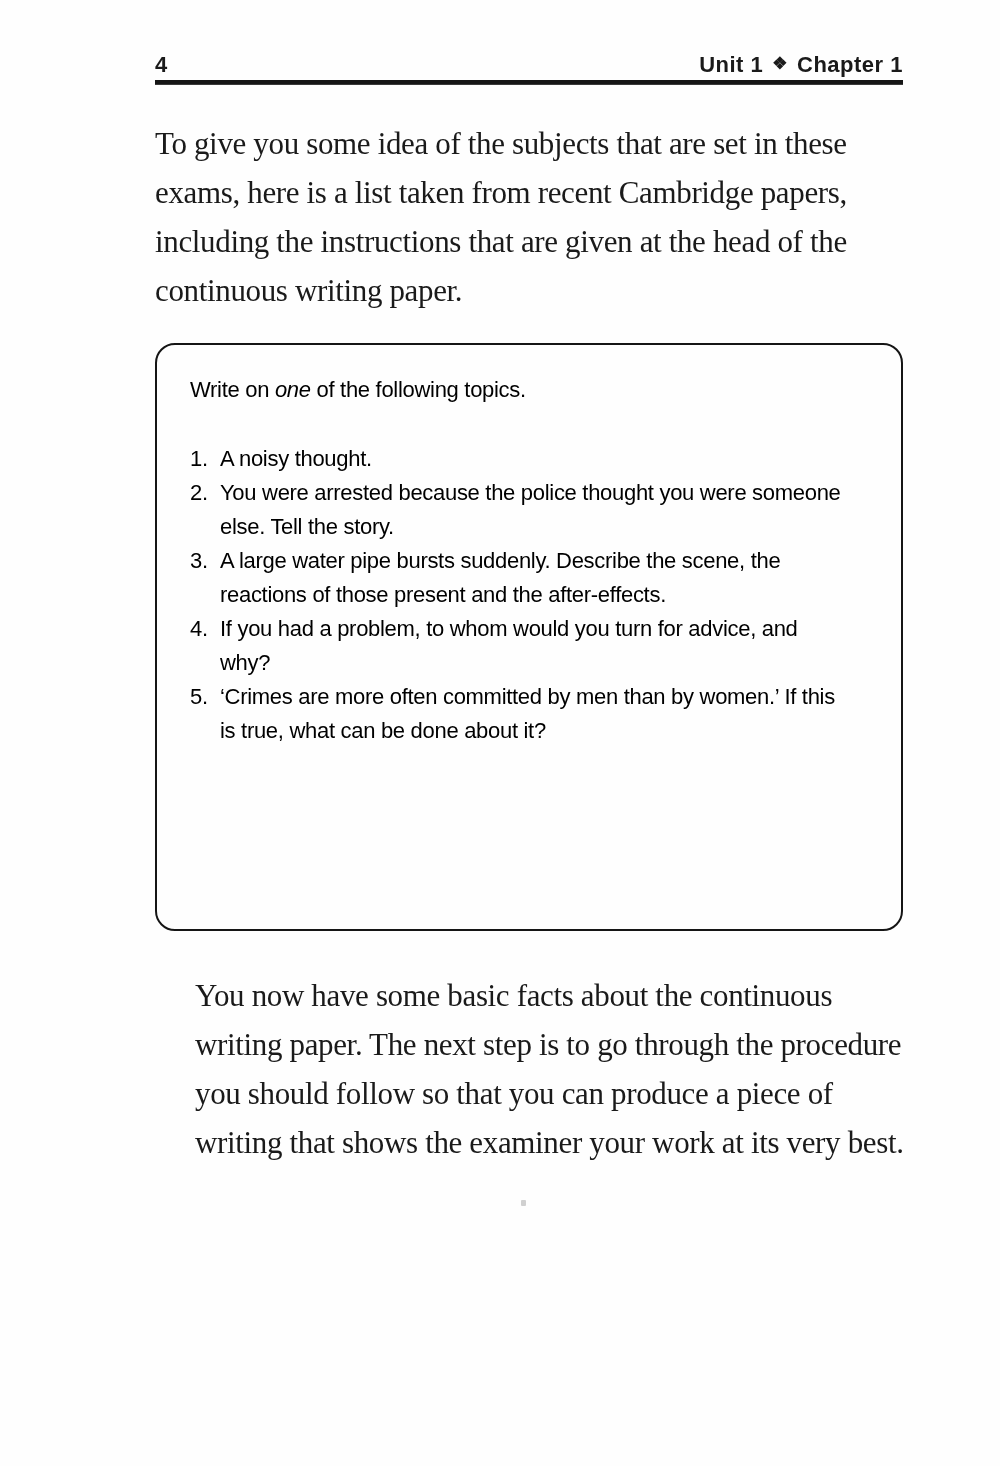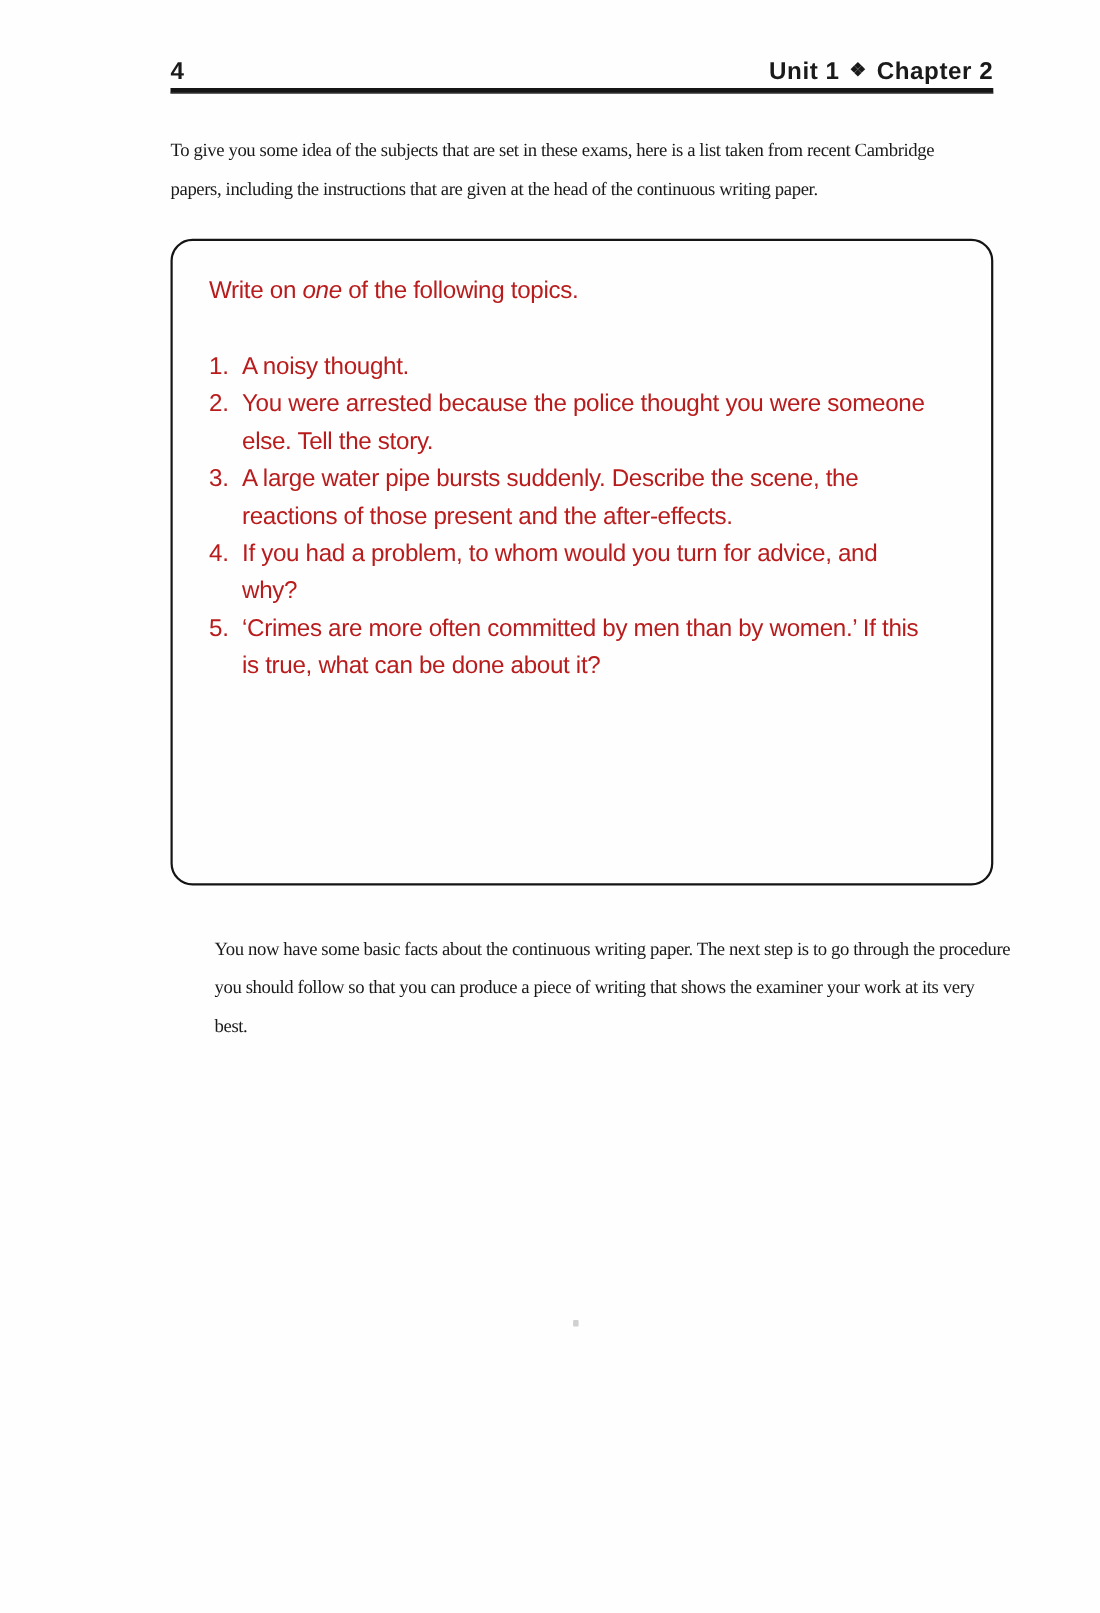--- a/index.html
+++ b/index.html
@@ -44,42 +44,42 @@
   }
   .header-rule {
     margin-top: 2px;
     height: 4px;
     background: #151515;
     border-bottom: 1px solid #3a3a3a;
   }
   
   .serif-para {
     font-family: "Liberation Serif", serif;
-    font-size: 17px;
-    line-height: 35px;
+    font-size: 31px;
+    line-height: 49px;
     letter-spacing: -0.35px;
     width: 724px;
     margin: 0;
   }
   .intro { margin-top: 34px; }
   .closing { margin-top: 40px; margin-left: 40px; }
   
   .exam-box {
     box-sizing: border-box;
     margin-top: 28px;
     width: 748px;
     min-height: 588px;
     border: 2.5px solid #151515;
     border-radius: 20px;
     padding: 28px 42px 30px 33px;
     font-family: "Liberation Sans", "DejaVu Sans", sans-serif;
     font-size: 22px;
     letter-spacing: -0.3px;
     line-height: 34px;
-    color: #b91c1c;
+    color: #000000;
   }
   .exam-box p { margin: 0; }
   .prompt { margin-bottom: 35px !important; }
   .instructions { margin-bottom: 40px !important; width: 660px; }
   .topics {
     list-style: none;
     margin: 0;
     padding: 0;
   }
   .topic-item {
@@ -109,21 +109,21 @@
 <body>
 
 <div class="page">
   <div class="content">
 
     <header class="page-header">
       <span class="page-number">4</span>
       <span class="running-head">
         <span>Unit 1</span>
         <span class="diamond">❖</span>
-        <span>Chapter 2</span>
+        <span>Chapter 1</span>
       </span>
     </header>
 
     <div class="header-rule"></div>
 
     <p class="serif-para intro">To give you some idea of the subjects that are set in these exams, here is a list taken from recent Cambridge papers, including the instructions that are given at the head of the continuous writing paper.</p>
 
     <div class="exam-box">
       <p class="prompt"><span>Write on </span><em>one</em><span> of the following topics.</span></p>
 

